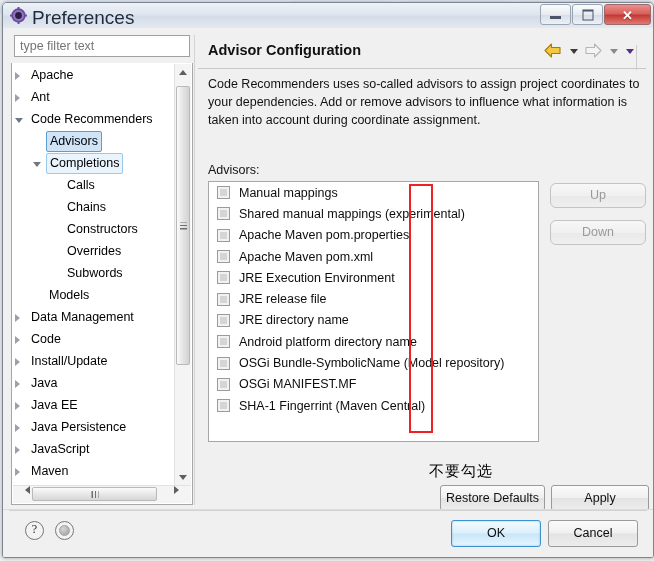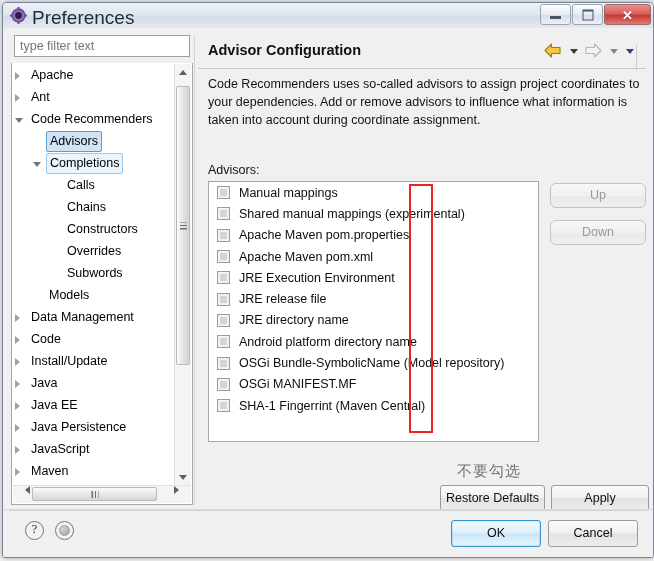--- a/index.html
+++ b/index.html
@@ -423,24 +423,23 @@
     left: 211px; top: 149px;
     width: 24px; height: 249px;
     border: 2px solid #ee2222;
     box-sizing: border-box;
     pointer-events: none;
   }
   .cn-note {
     position: absolute;
     left: 231px; top: 427px;
     font-size: 15px;
-    color: #737373;
+    color: #000000;
     font-family: Liberation Sans, sans-serif;
     letter-spacing: 1px;
-    margin-left: 28px;
   }
 
   .bottom-btn {
     position: absolute;
     height: 26px;
     border: 1px solid #9a9a9a;
     border-radius: 3px;
     background: linear-gradient(to bottom, #fbfbfb 0%, #f0f0f0 48%, #e3e3e3 52%, #ededed 100%);
     font-size: 12.5px;
     font-family: "Liberation Sans", sans-serif;

